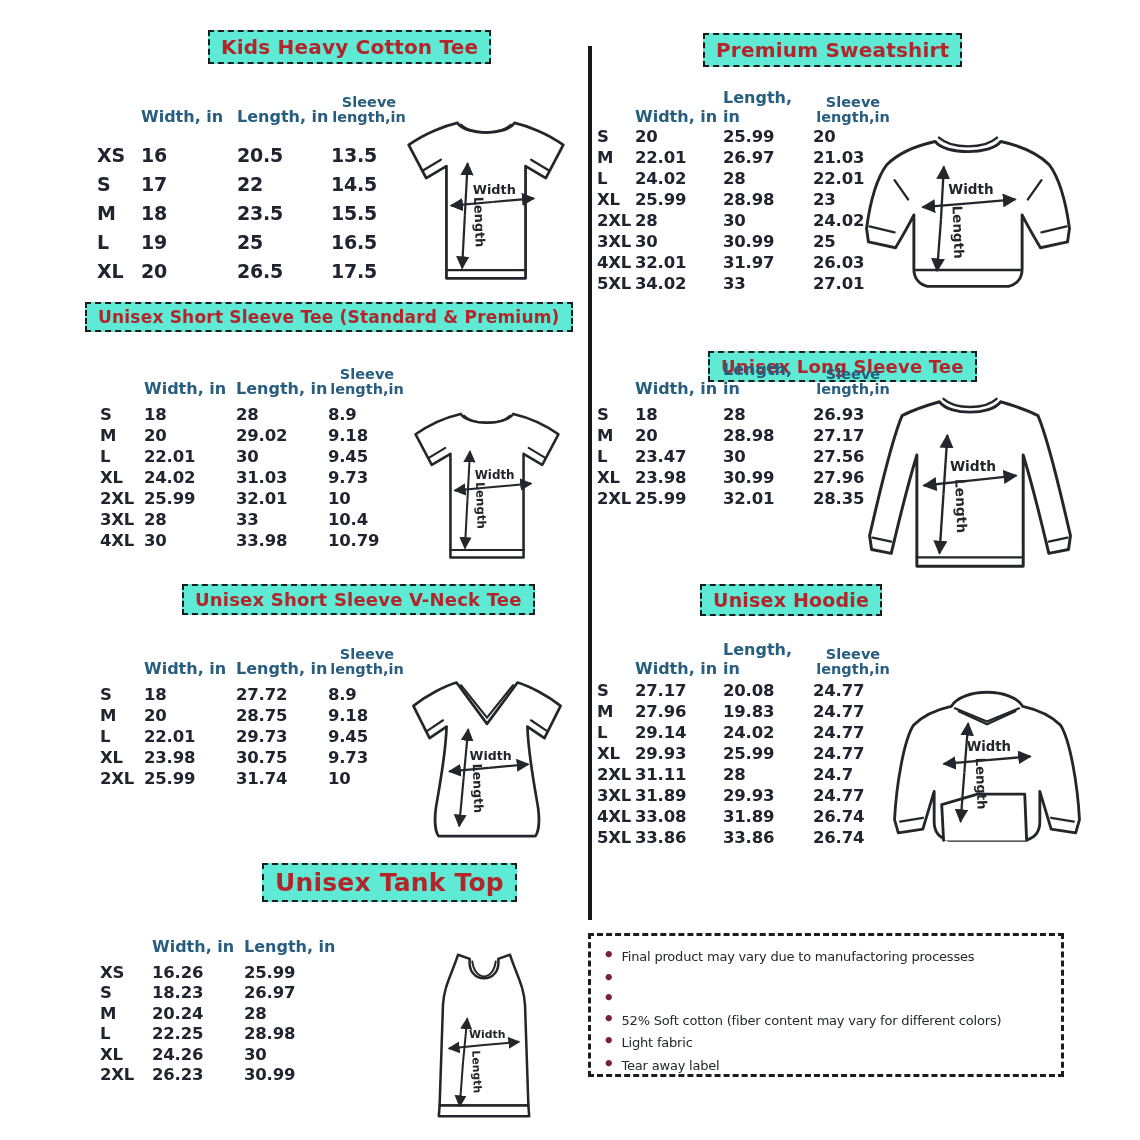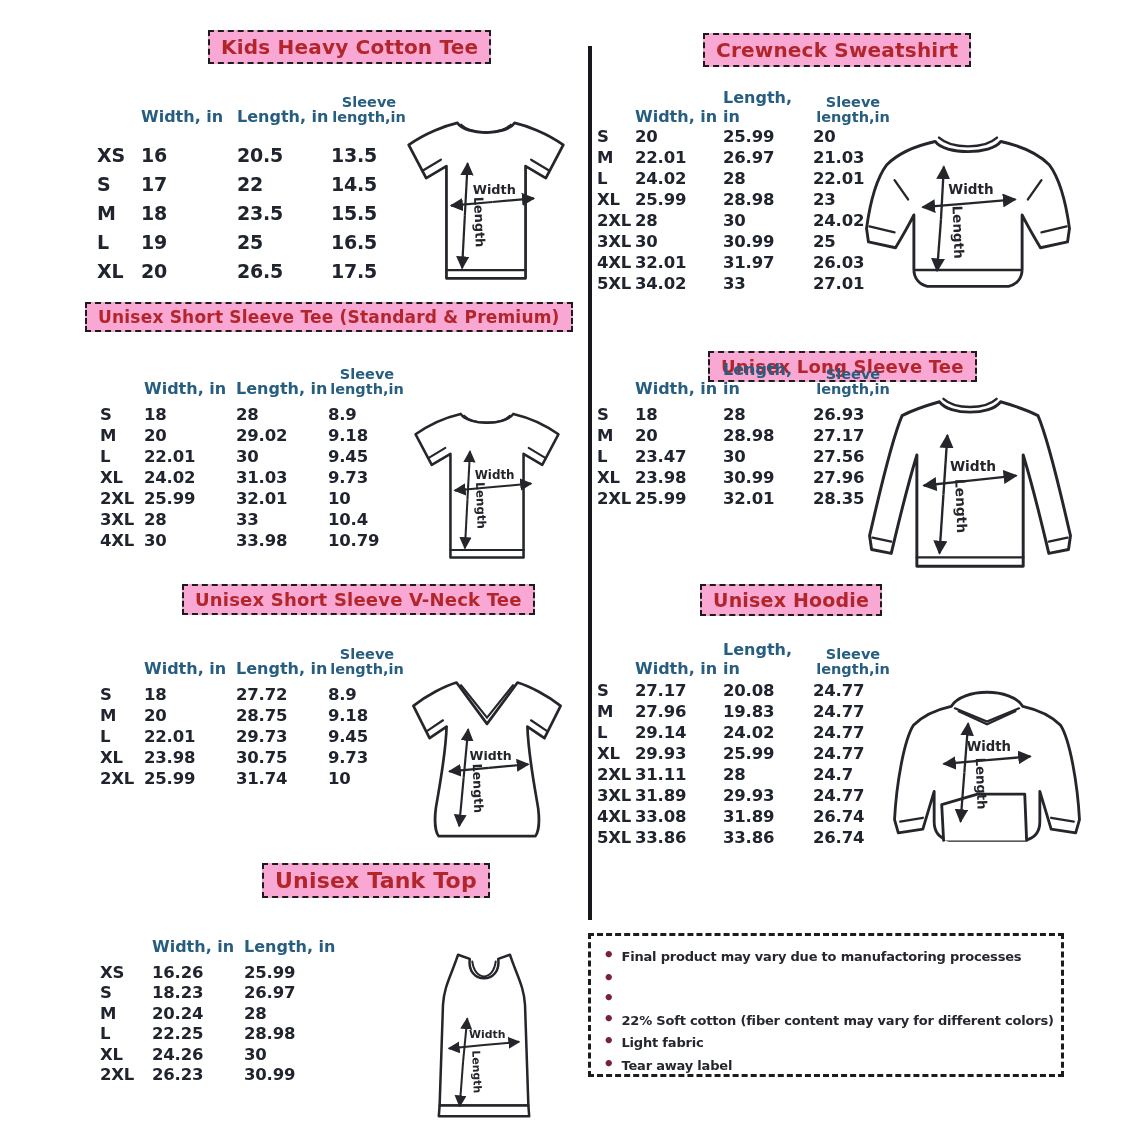--- a/index.html
+++ b/index.html
@@ -3,41 +3,41 @@
 <meta charset="utf-8">
 <style>
   html,body{margin:0;padding:0;}
   body{
     width:1140px;height:1140px;position:relative;background:#ffffff;
     font-family:"DejaVu Sans", sans-serif;color:#20242e;overflow:hidden;
   }
   
   .title{
     position:absolute;display:inline-block;border:2px dashed #1c1c1c;
-    padding:3px 11px;background:#f9a8d4;white-space:nowrap;
+    padding:3px 11px;background:#5eead4;white-space:nowrap;
   }
   .title span{color:#b2262b;font-weight:700;letter-spacing:.2px;}
   
   .divider{position:absolute;background:#17181c;}
   
   .table{position:absolute;}
   .table .thead{display:grid;grid-template-columns:var(--cols);align-items:end;height:46px;}
   .table .tbody{margin-top:var(--mt,6px);}
   .table .tr{display:grid;grid-template-columns:var(--cols);height:var(--rh);align-items:center;}
   .th{font-size:16px;font-weight:700;color:#275e80;}
   .th.sleeve{font-size:14.5px;text-align:center;white-space:pre-line;line-height:1.08;}
   .td{font-size:var(--fs);font-weight:700;color:#20242e;letter-spacing:-.2px;}
   
   .notes{
     position:absolute;border:3px dashed #1c1c1c;background:#fff;
     padding:9px 12px;display:flex;flex-direction:column;justify-content:space-around;
   }
   .note-line{display:flex;align-items:baseline;line-height:20.5px;white-space:nowrap;}
   .note-line .dot{color:#7a2038;font-size:18px;margin-right:7px;font-weight:700;}
-  .note-line .txt{font-size:13px;font-weight:700;color:#25272e;letter-spacing:-.2px;}
+  .note-line .txt{font-size:13px;font-weight:400;color:#25272e;letter-spacing:-.2px;}
   
   svg.art{position:absolute;overflow:visible;}
   svg.art .g{fill:#ffffff;stroke:#24262b;stroke-width:3;stroke-linejoin:round;stroke-linecap:round;}
   svg.art .l{fill:none;stroke:#24262b;stroke-width:2.4;stroke-linecap:round;}
   svg.art .arrow{stroke:#24262b;stroke-width:2.4;}
   svg.art text{font:700 14px "DejaVu Sans", sans-serif;fill:#24262b;}
   svg.art text.sm{font-size:13px;}
 </style>
 </head>
 <body>
@@ -109,21 +109,21 @@
   <path class="l" d="M57,174 L143,174"></path>
   <line class="arrow" x1="107" y1="100" x2="62" y2="104" marker-end="url(#ah)"></line>
   <line class="arrow" x1="107" y1="100" x2="152" y2="96" marker-end="url(#ah)"></line>
   <line class="arrow" x1="77" y1="115" x2="80" y2="58" marker-end="url(#ah)"></line>
   <line class="arrow" x1="77" y1="115" x2="74" y2="172" marker-end="url(#ah)"></line>
   <text x="109" y="91" text-anchor="middle">Width</text>
   <text x="88" y="122" text-anchor="middle" transform="rotate(88 88 122)">Length</text>
 </svg>
 
 <div class="title" style="left:703px;top:33px;font-size:20px;">
-  <span>Crewneck Sweatshirt</span>
+  <span>Premium Sweatshirt</span>
 </div>
 <div class="table" style="left:597px;top:80px;--cols:38px 88px 90px 80px;--rh:21px;--fs:16.5px;--mt:0px;">
   <div class="thead">
     <span class="th"></span>
     <span class="th">Width, in</span>
     <span class="th">Length, in</span>
     <span class="th sleeve">Sleeve
 length,in</span>
   </div>
   <div class="tbody">
@@ -481,21 +481,21 @@
   <path class="l" d="M18,150 L42,146"></path>
   <path class="l" d="M202,150 L178,146"></path>
   <line class="arrow" x1="110" y1="85" x2="64" y2="89" marker-end="url(#ah)"></line>
   <line class="arrow" x1="110" y1="85" x2="156" y2="81" marker-end="url(#ah)"></line>
   <line class="arrow" x1="86" y1="98" x2="90" y2="46" marker-end="url(#ah)"></line>
   <line class="arrow" x1="86" y1="98" x2="82" y2="150" marker-end="url(#ah)"></line>
   <text x="112" y="75" text-anchor="middle">Width</text>
   <text x="99" y="110" text-anchor="middle" transform="rotate(88 99 110)">Length</text>
 </svg>
 
-<div class="title" style="left:262px;top:863px;font-size:22px;">
+<div class="title" style="left:262px;top:863px;font-size:25px;">
   <span>Unisex Tank Top</span>
 </div>
 <div class="table" style="left:100px;top:910px;--cols:52px 92px 100px;--rh:20.5px;--fs:16.5px;--mt:6px;">
   <div class="thead">
     <span class="th"></span>
     <span class="th">Width, in</span>
     <span class="th">Length, in</span>
   </div>
   <div class="tbody">
 
@@ -559,21 +559,21 @@
       <div class="note-line">
         <span class="dot">•</span>
       </div>
 
       <div class="note-line">
         <span class="dot">•</span>
       </div>
 
       <div class="note-line">
         <span class="dot">•</span>
-        <span class="txt">22% Soft cotton (fiber content may vary for different colors)</span>
+        <span class="txt">52% Soft cotton (fiber content may vary for different colors)</span>
       </div>
 
       <div class="note-line">
         <span class="dot">•</span>
         <span class="txt">Light fabric</span>
       </div>
 
       <div class="note-line">
         <span class="dot">•</span>
         <span class="txt">Tear away label</span>

